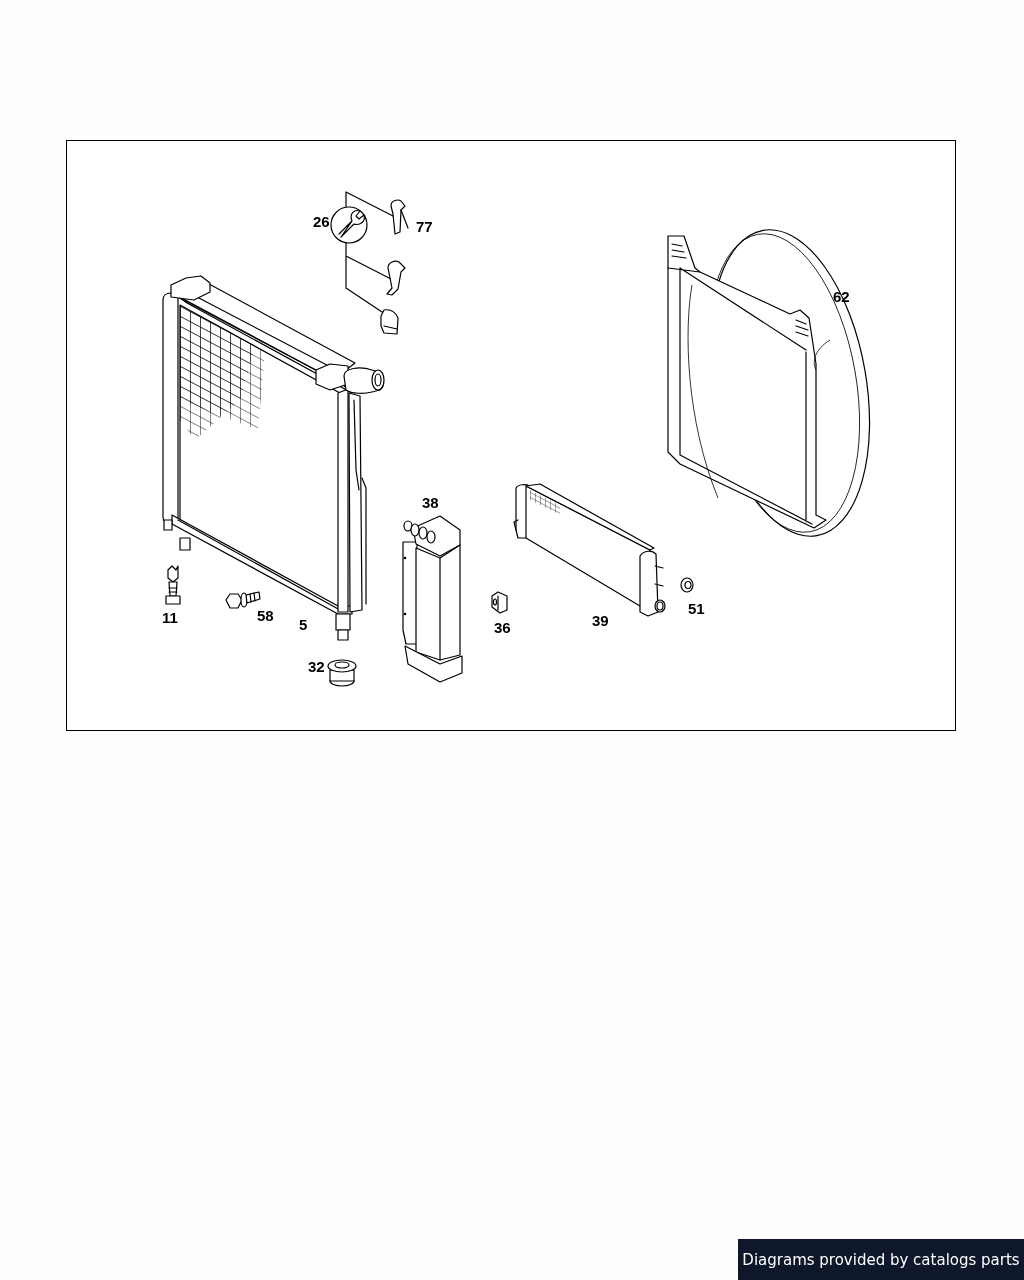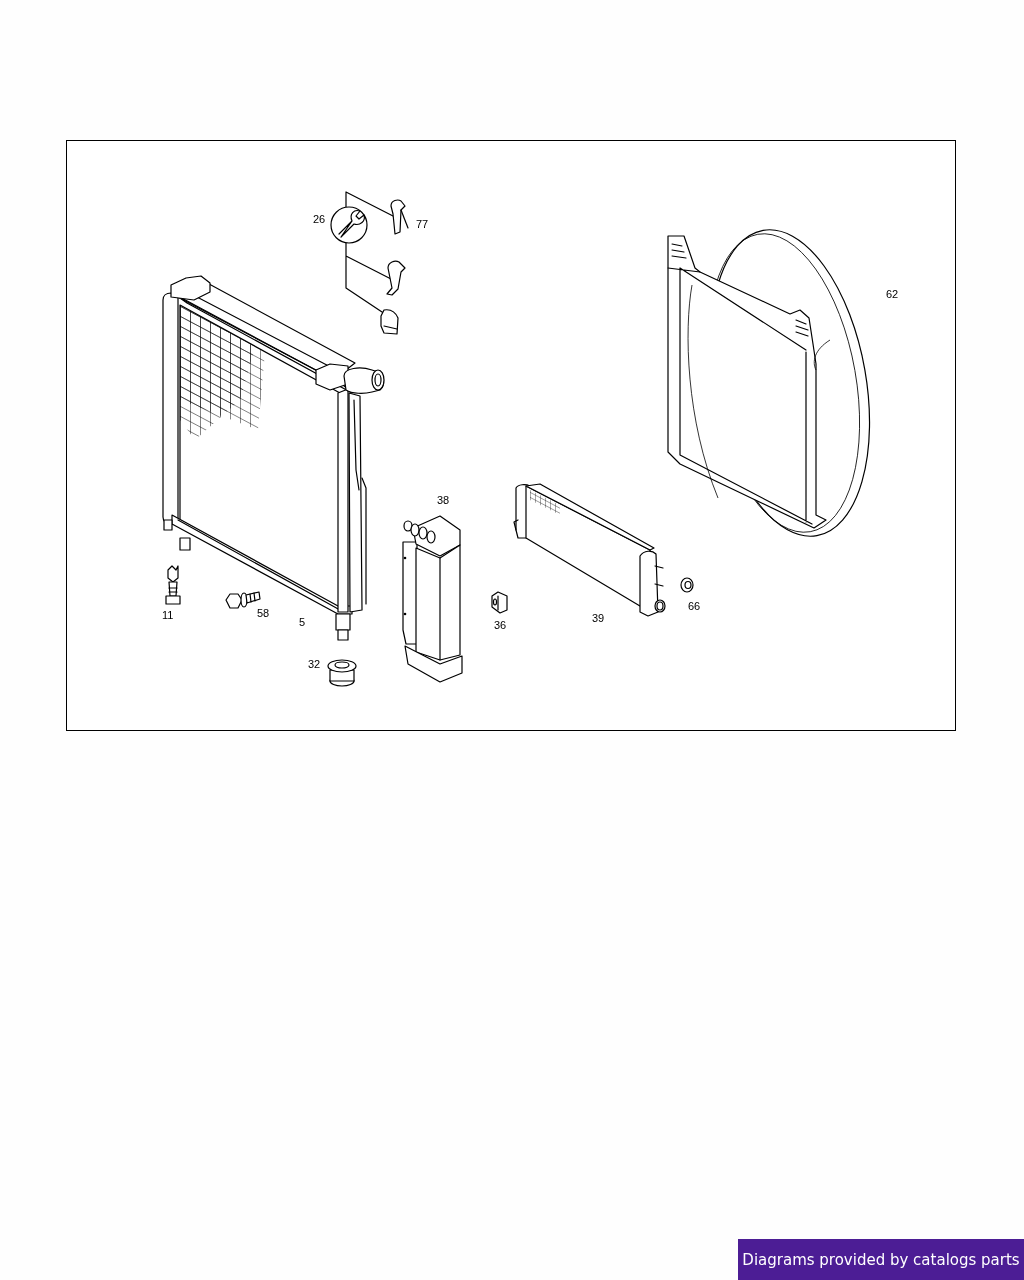--- a/index.html
+++ b/index.html
@@ -21,30 +21,30 @@
     .diagram-svg {
       position: absolute; left: 0; top: 0;
       width: 1024px; height: 1280px;
     }
     .diagram-svg .ln { fill: none; stroke: #000; stroke-width: 1.2; stroke-linejoin: round; stroke-linecap: round; }
     .diagram-svg .ln-w { fill: #fff; stroke: #000; stroke-width: 1.2; stroke-linejoin: round; }
     .diagram-svg .thin { fill: none; stroke: #000; stroke-width: 0.8; }
     .callout {
       position: absolute;
       font-family: "Liberation Sans", sans-serif;
-      font-weight: normal;
-      font-size: 11px;
+      font-weight: bold;
+      font-size: 15px;
       color: #000;
       line-height: 1;
     }
     .footer-badge {
       position: absolute;
       right: 0; bottom: 0;
       width: 286px; height: 41px;
-      background: #4c1d95;
+      background: #0f172a;
       color: #fff;
       font-family: "DejaVu Sans", sans-serif;
       font-size: 15px;
       display: flex; align-items: center; justify-content: center;
       box-sizing: border-box;
     }
   </style>
 </head>
 <body>
 
@@ -171,25 +171,25 @@
     <path class="ln-w" d="M668 236 L684 236 L695 268 L700 272 L790 314 L800 310 L809 318 L813 344 L816 364 L816 515 L826 520 L814 528 L680 464 L668 452 Z"></path>
     <path class="ln" d="M668 268 L700 272 M680 268 L680 455 L812 524 M806 352 L806 522 M680 268 L806 350"></path>
     <path class="ln" d="M672 244 L682 246 M672 250 L684 252 M672 256 L686 258"></path>
     <path class="ln" d="M796 320 L806 324 M796 326 L808 330 M796 332 L808 336"></path>
     <path class="thin" d="M692 285 C684 330 686 420 718 498 M830 340 C814 350 812 362 816 370"></path>
   </g>
 </svg>
 
 <div class="callout" style="left:313px;top:214px;">26</div>
 <div class="callout" style="left:416px;top:219px;text-align:center;">77</div>
-<div class="callout" style="left:886px;top:289px;">62</div>
-<div class="callout" style="left:437px;top:495px;">38</div>
+<div class="callout" style="left:833px;top:289px;">62</div>
+<div class="callout" style="left:422px;top:495px;">38</div>
 <div class="callout" style="left:162px;top:610px;text-align:center;">11</div>
 <div class="callout" style="left:257px;top:608px;">58</div>
 <div class="callout" style="left:299px;top:617px;">5</div>
 <div class="callout" style="left:308px;top:659px;">32</div>
 <div class="callout" style="left:494px;top:620px;">36</div>
 <div class="callout" style="left:592px;top:601px;margin-top:12px;">39</div>
-<div class="callout" style="left:688px;top:601px;">66</div>
+<div class="callout" style="left:688px;top:601px;">51</div>
 
 <div class="footer-badge">
   <span>Diagrams provided by catalogs parts</span>
 </div>
 
 </body></html>

